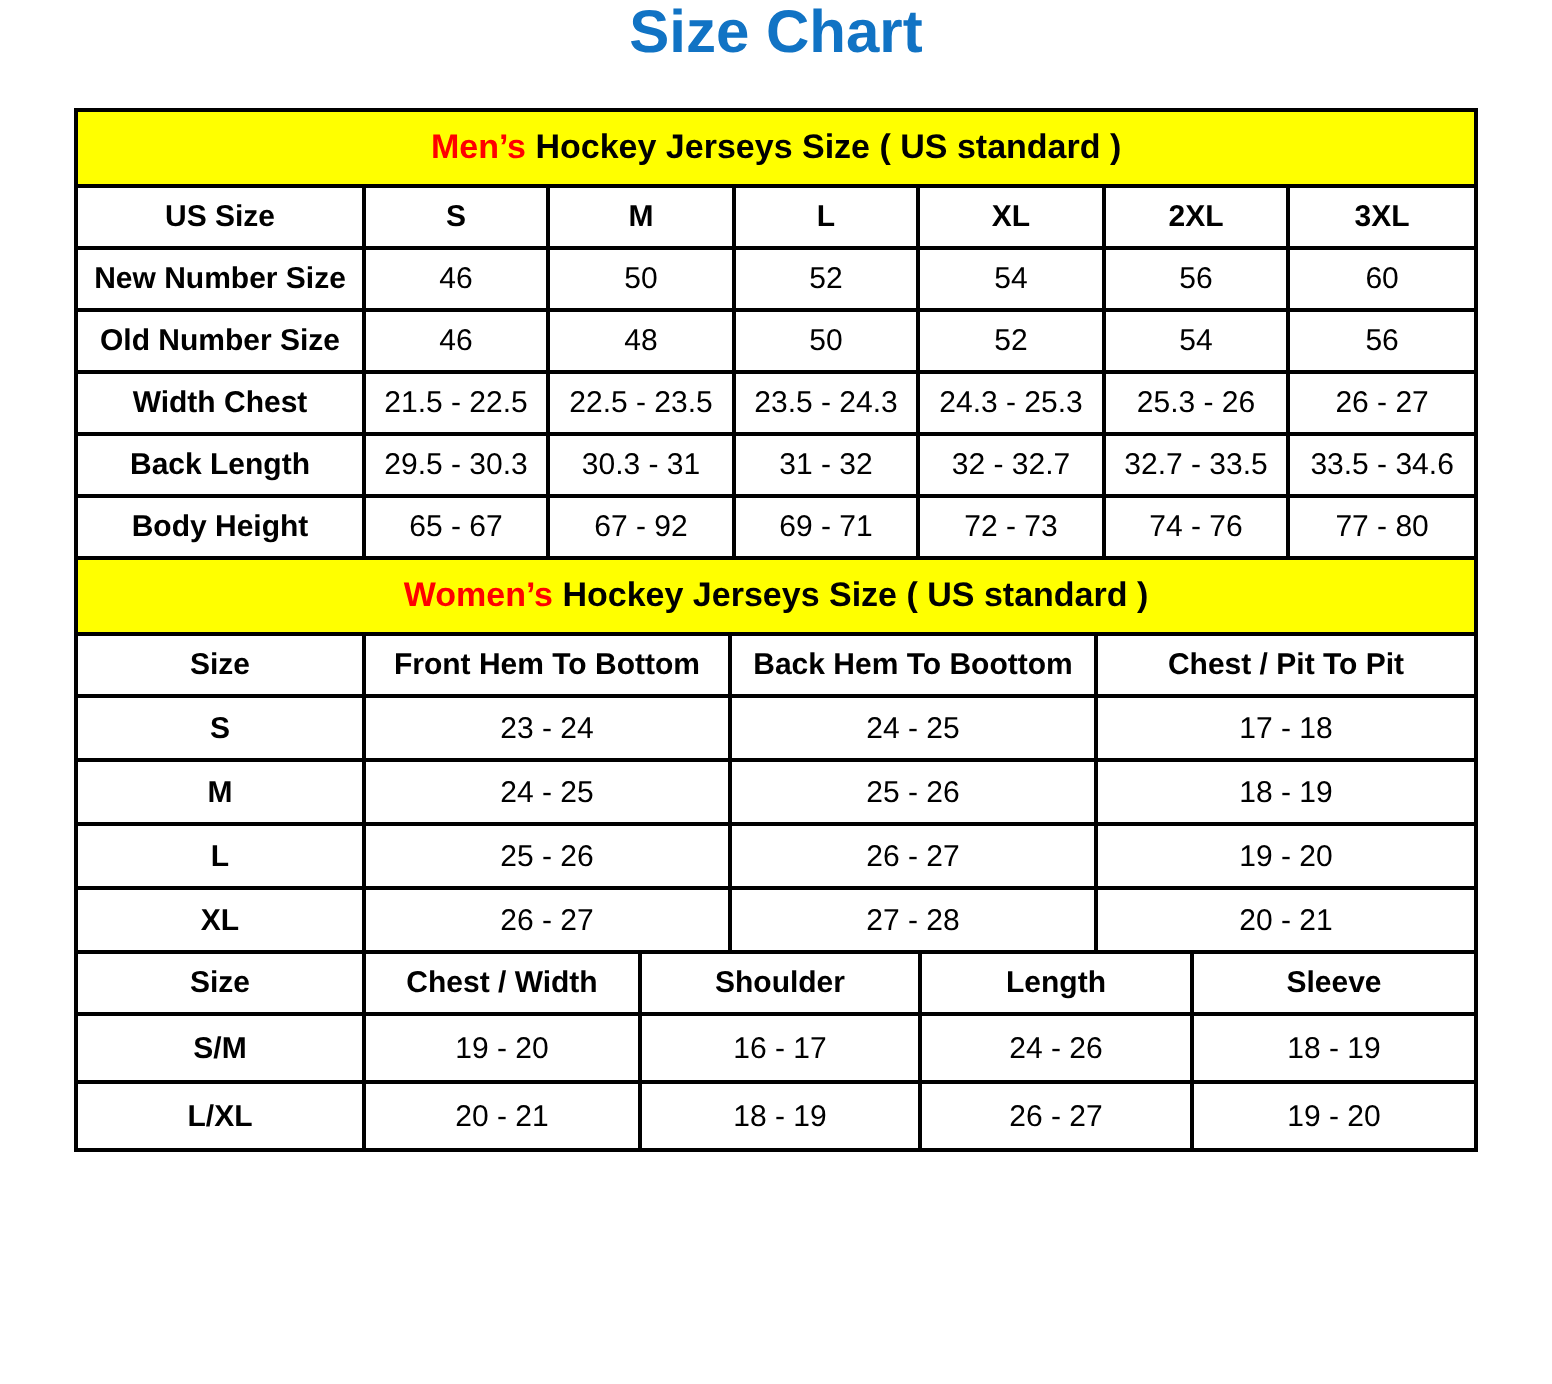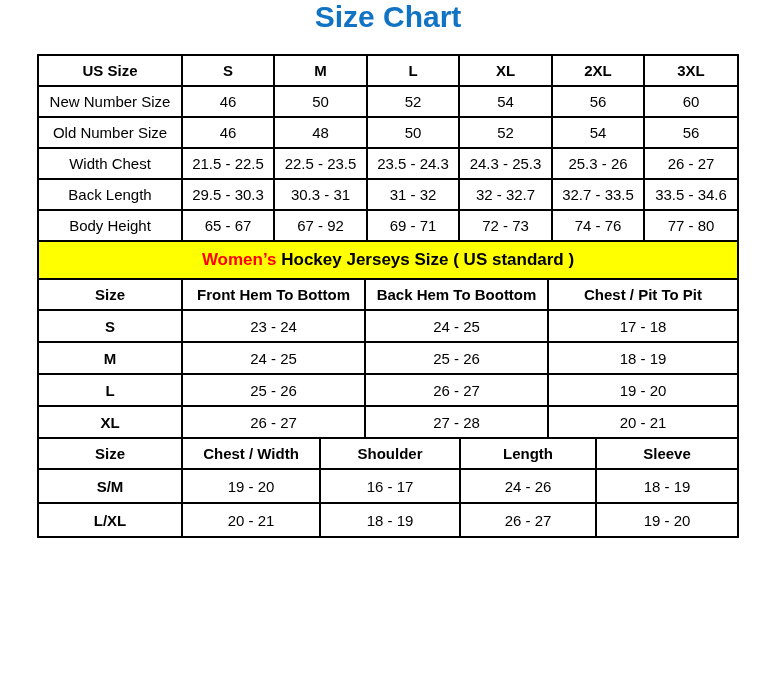--- a/index.html
+++ b/index.html
@@ -41,21 +41,21 @@
   }
   tr.band-row td {
     background: #FFFF00;
     font-weight: bold;
     font-size: 17px;
     height: 34px;
   }
   tr.band-row .accent { color: #FF0000; }
   tr.head-row th { font-weight: bold; }
   td.lbl-bold { font-weight: bold; }
-  td.lbl-reg { font-weight: normal; }
+  td.lbl-reg { font-weight: bold; }
   tr.r28 td { height: 28px; }
   tr.r30 td { height: 30px; }
   .squiggle {
     text-decoration-style: wavy;
     text-decoration-color: #C00000;
     text-decoration-thickness: 1px;
     text-underline-offset: 4px;
   }
 </style>
 </head>
@@ -70,20 +70,23 @@
       <colgroup>
         <col style="width:144px">
           <col style="width:92px">
           <col style="width:93px">
           <col style="width:92px">
           <col style="width:93px">
           <col style="width:92px">
           <col style="width:94px">
       </colgroup>
       <tbody>
+          <tr class="band-row">
+        <td colspan="7"><span class="accent">Men’s</span><span> Hockey Jerseys Size ( US standard )</span></td>
+      </tr>
       <tr class="head-row">
         <th>US Size</th>
         <th>S</th>
         <th>M</th>
         <th>L</th>
         <th>XL</th>
         <th>2XL</th>
         <th>3XL</th>
       </tr>
       <tr>

